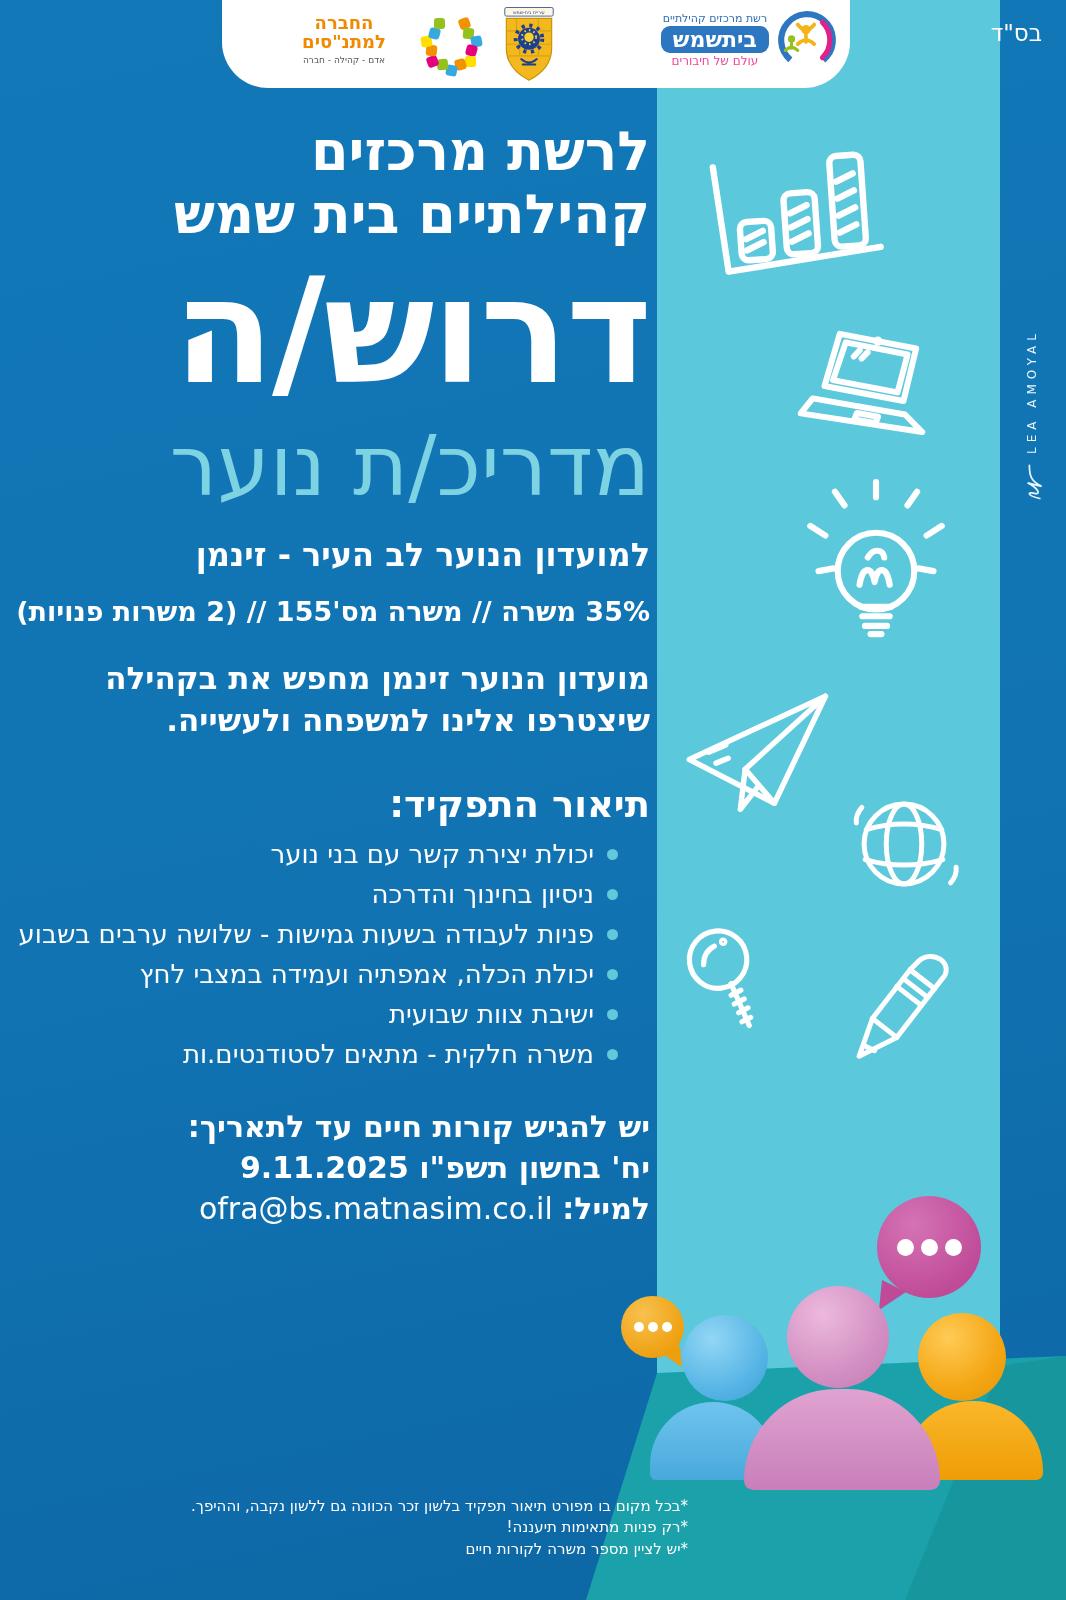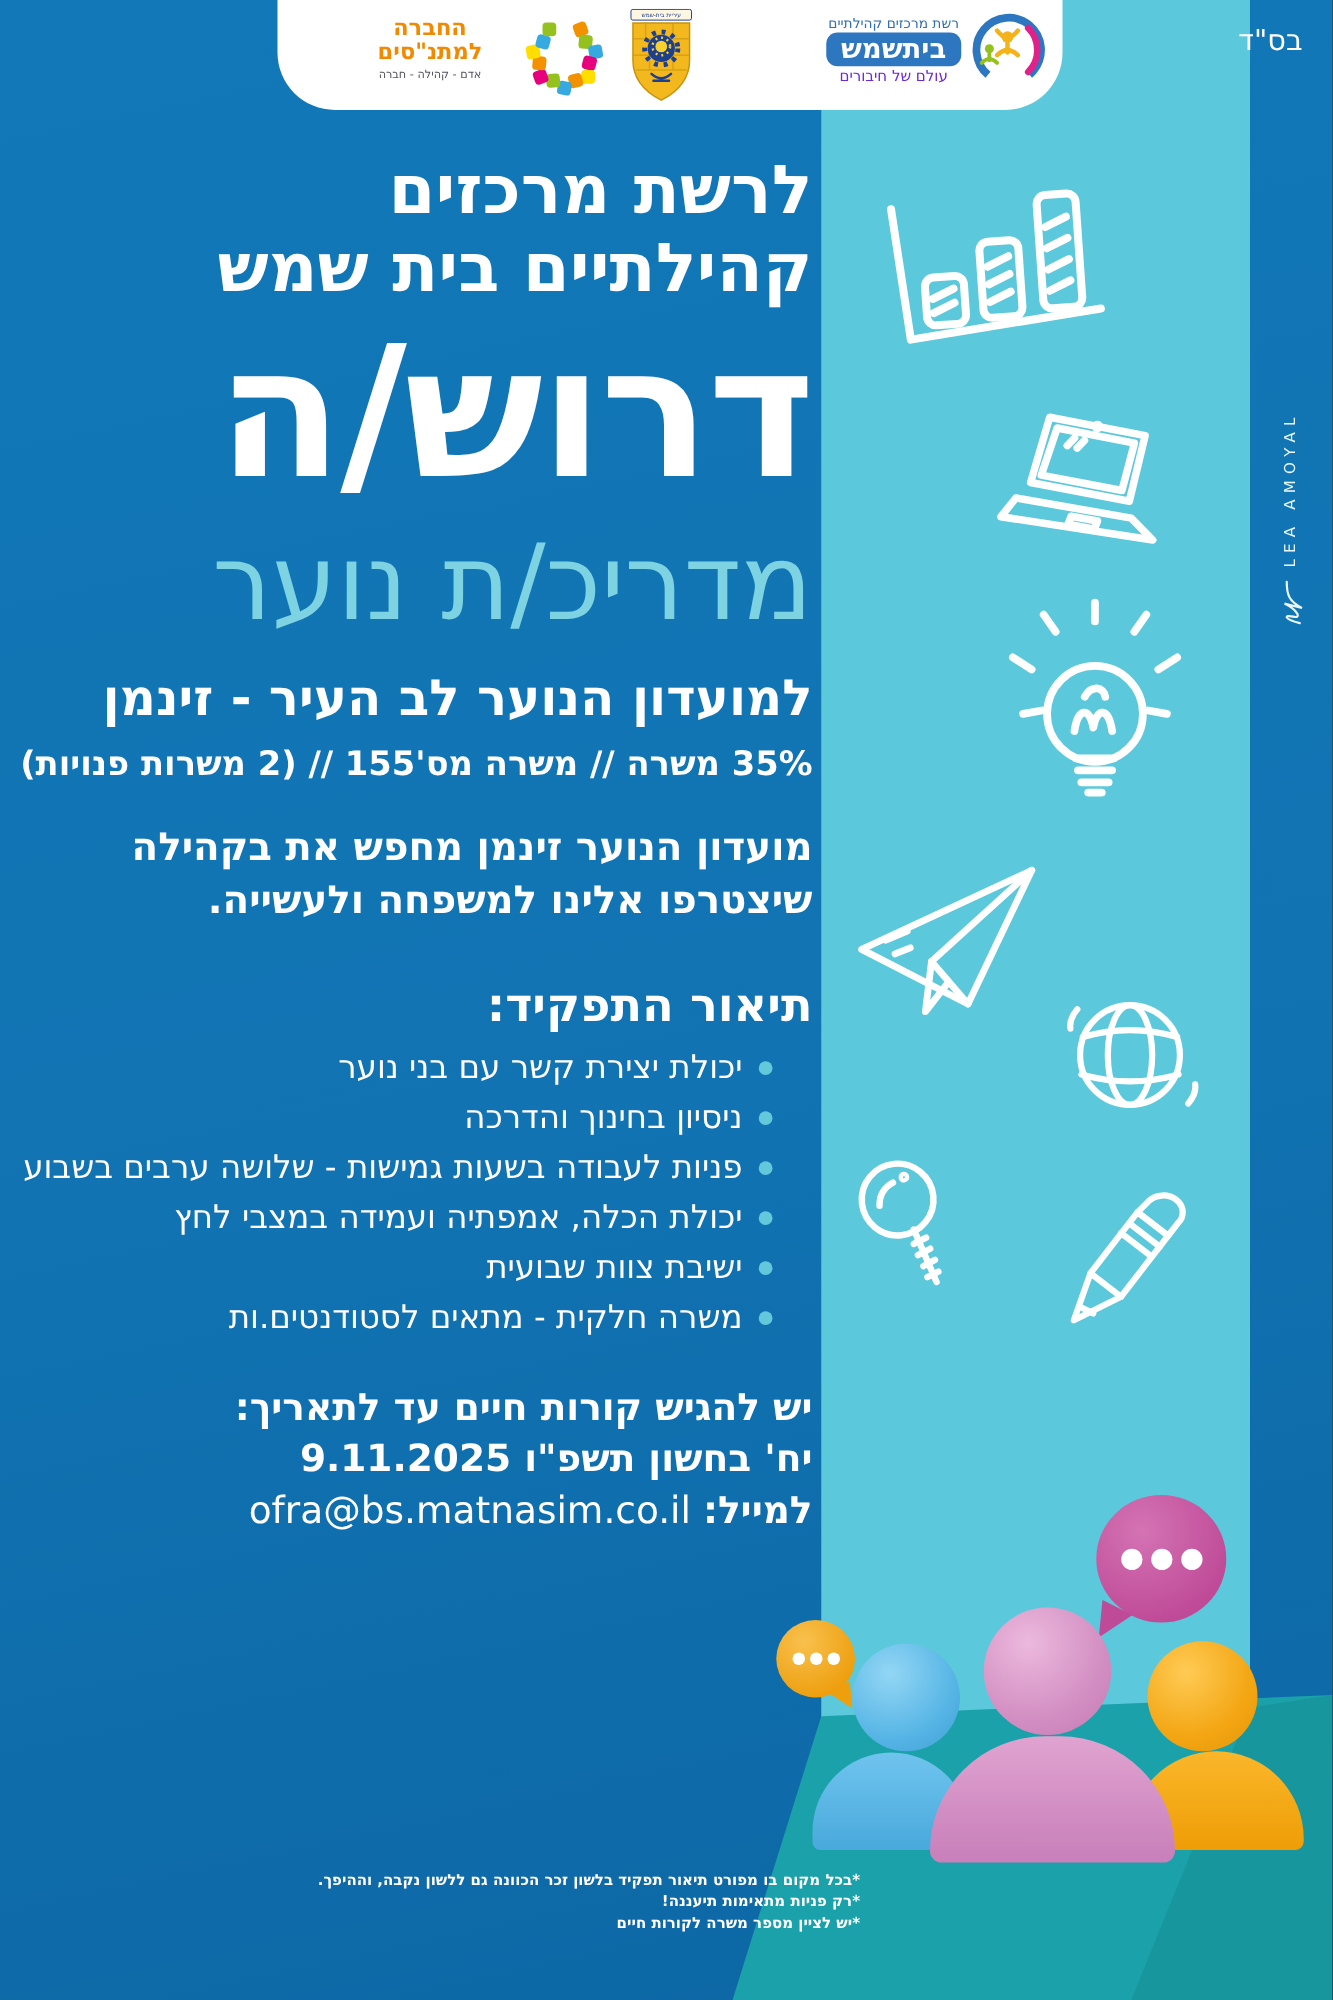--- a/index.html
+++ b/index.html
@@ -25,39 +25,39 @@
   .mt-tag{color:#55555f;font-size:9px;margin-top:3px;}
   .mosaic{position:absolute;left:140px;top:2px;width:66px;height:66px;}
   .mosaic span{position:absolute;width:11px;height:11px;border-radius:3px;}
   
   .logo-emblem{left:282px;top:7px;}
   
   .logo-network{right:12px;top:9px;display:flex;direction:rtl;align-items:center;gap:7px;}
   .nw-text{display:flex;flex-direction:column;align-items:center;direction:rtl;}
   .nw-top{color:#2f6eb0;font-size:11px;}
   .nw-pill{background:#2d77c1;color:#fff;font-weight:bold;font-size:22px;border-radius:9px;padding:1px 12px;margin:1px 0;}
-  .nw-bottom{color:#6d28d9;font-size:12px;}
+  .nw-bottom{color:#ec4899;font-size:12px;}
   
   .rtl{direction:rtl;text-align:right;color:#fff;white-space:nowrap;z-index:5;}
   .intro{right:416px;top:120px;font-size:54px;line-height:1.17;font-weight:bold;}
   .title{right:416px;top:258px;font-size:146px;font-weight:bold;line-height:1;letter-spacing:-2px;}
   .subtitle{right:416px;top:424px;font-size:84px;font-weight:normal;line-height:1;color:#7dd3e2;}
-  .location{right:416px;top:536px;font-size:40px;font-weight:bold;}
+  .location{right:416px;top:536px;font-size:32px;font-weight:bold;}
   .details{right:416px;top:596px;font-size:27px;font-weight:bold;}
   .pitch{right:416px;top:658px;font-size:31px;font-weight:bold;line-height:1.34;}
   .role-heading{right:416px;top:783px;font-size:37px;font-weight:bold;}
   .bullets{right:448px;top:834px;z-index:5;}
   .bullet{display:flex;direction:rtl;align-items:center;gap:13px;height:40px;}
   .dot{width:11px;height:11px;border-radius:50%;background:#63c8db;flex:0 0 auto;}
   .bullet-text{color:#fff;font-size:26px;white-space:nowrap;}
   .apply{right:416px;top:1106px;font-size:30px;line-height:1.37;}
   .apply .b{font-weight:bold;}
   .email{font-weight:normal;}
   .join{right:456px;top:1258px;font-size:36px;font-weight:bold;line-height:1.3;color:#68cde0;}
-  .footnotes{right:378px;top:1496px;font-size:12px;line-height:1.42;font-weight:bold;z-index:5;}
+  .footnotes{right:378px;top:1496px;font-size:15px;line-height:1.42;font-weight:normal;z-index:5;}
   
   .doodle{z-index:3;}
   .doodle svg{display:block;}
   .doodle path,.doodle rect,.doodle circle,.doodle ellipse{fill:none;stroke:#fff;stroke-width:4.5;stroke-linecap:round;stroke-linejoin:round;}
   
   .person-head{position:absolute;border-radius:50%;z-index:4;}
   .person-body{position:absolute;border-radius:120px 120px 12px 12px;z-index:4;}
   .p-blue .person-head{background:radial-gradient(circle at 35% 28%,#93d6f5,#56b5e5 62%,#3f9fd4);}
   .p-blue .person-body{background:linear-gradient(180deg,#6fc4ee,#49a9dc);}
   .p-pink .person-head{background:radial-gradient(circle at 35% 28%,#ecb9dd,#d28ec2 62%,#c47ab3);}

